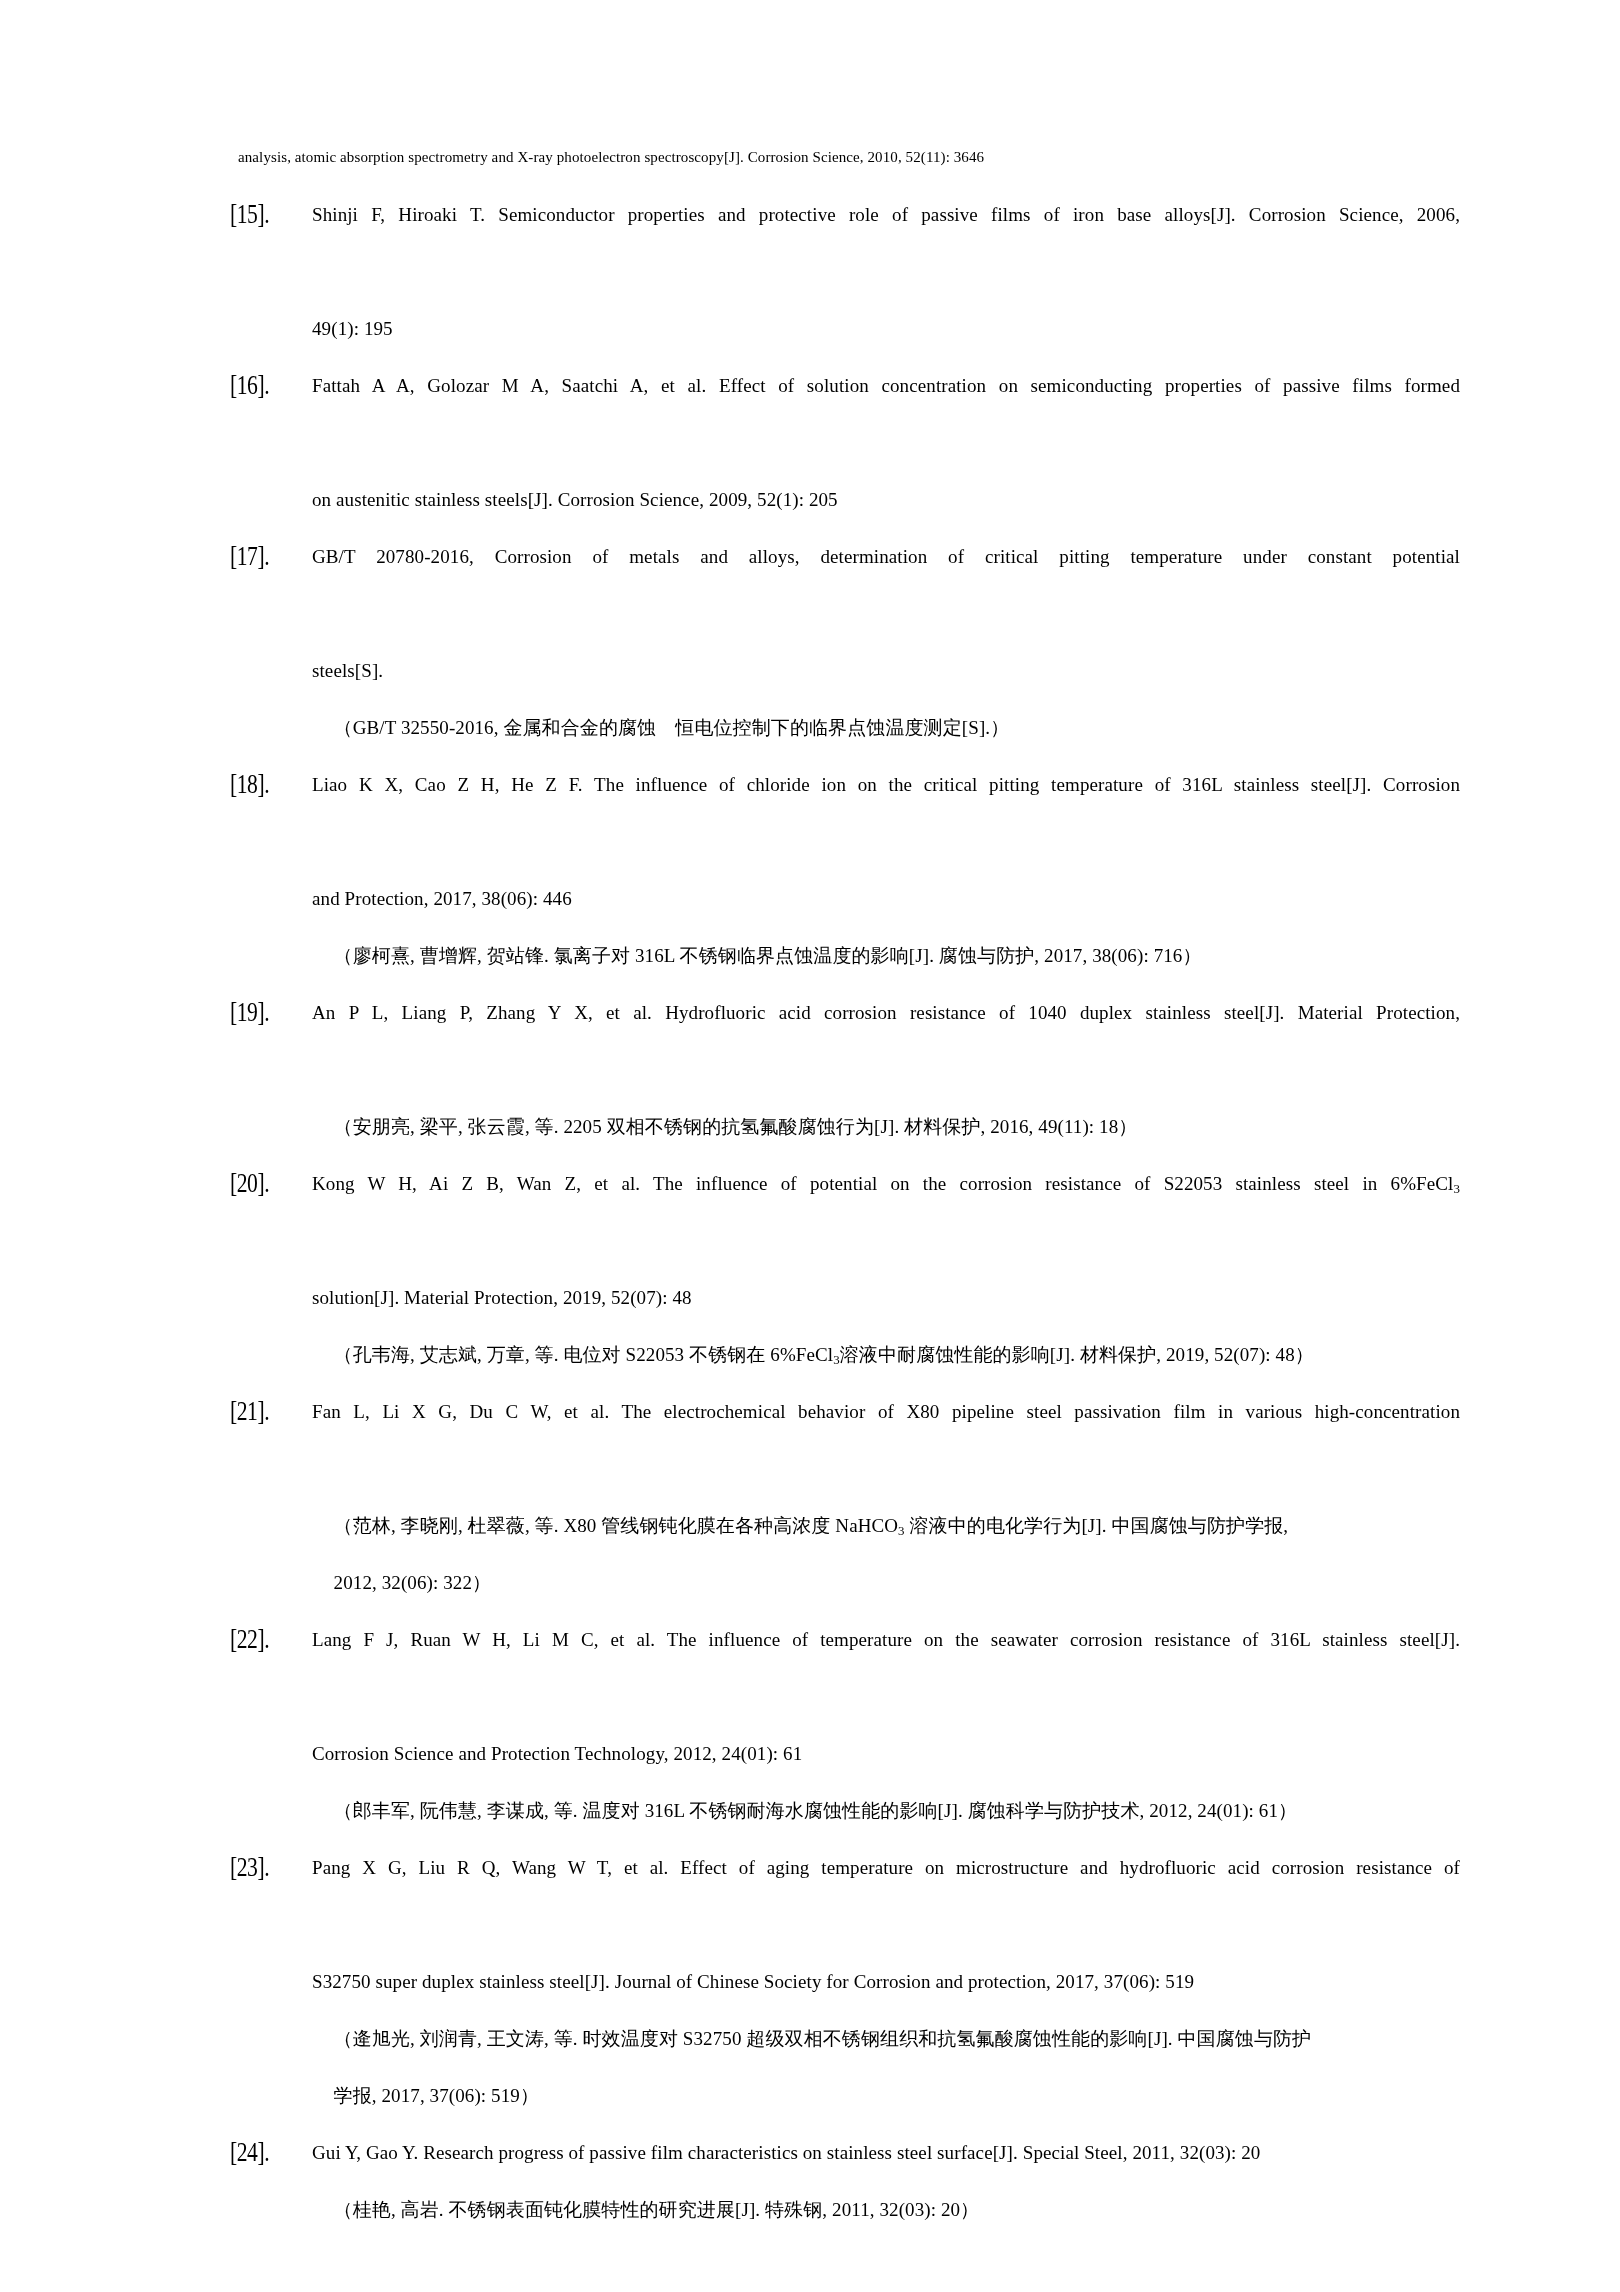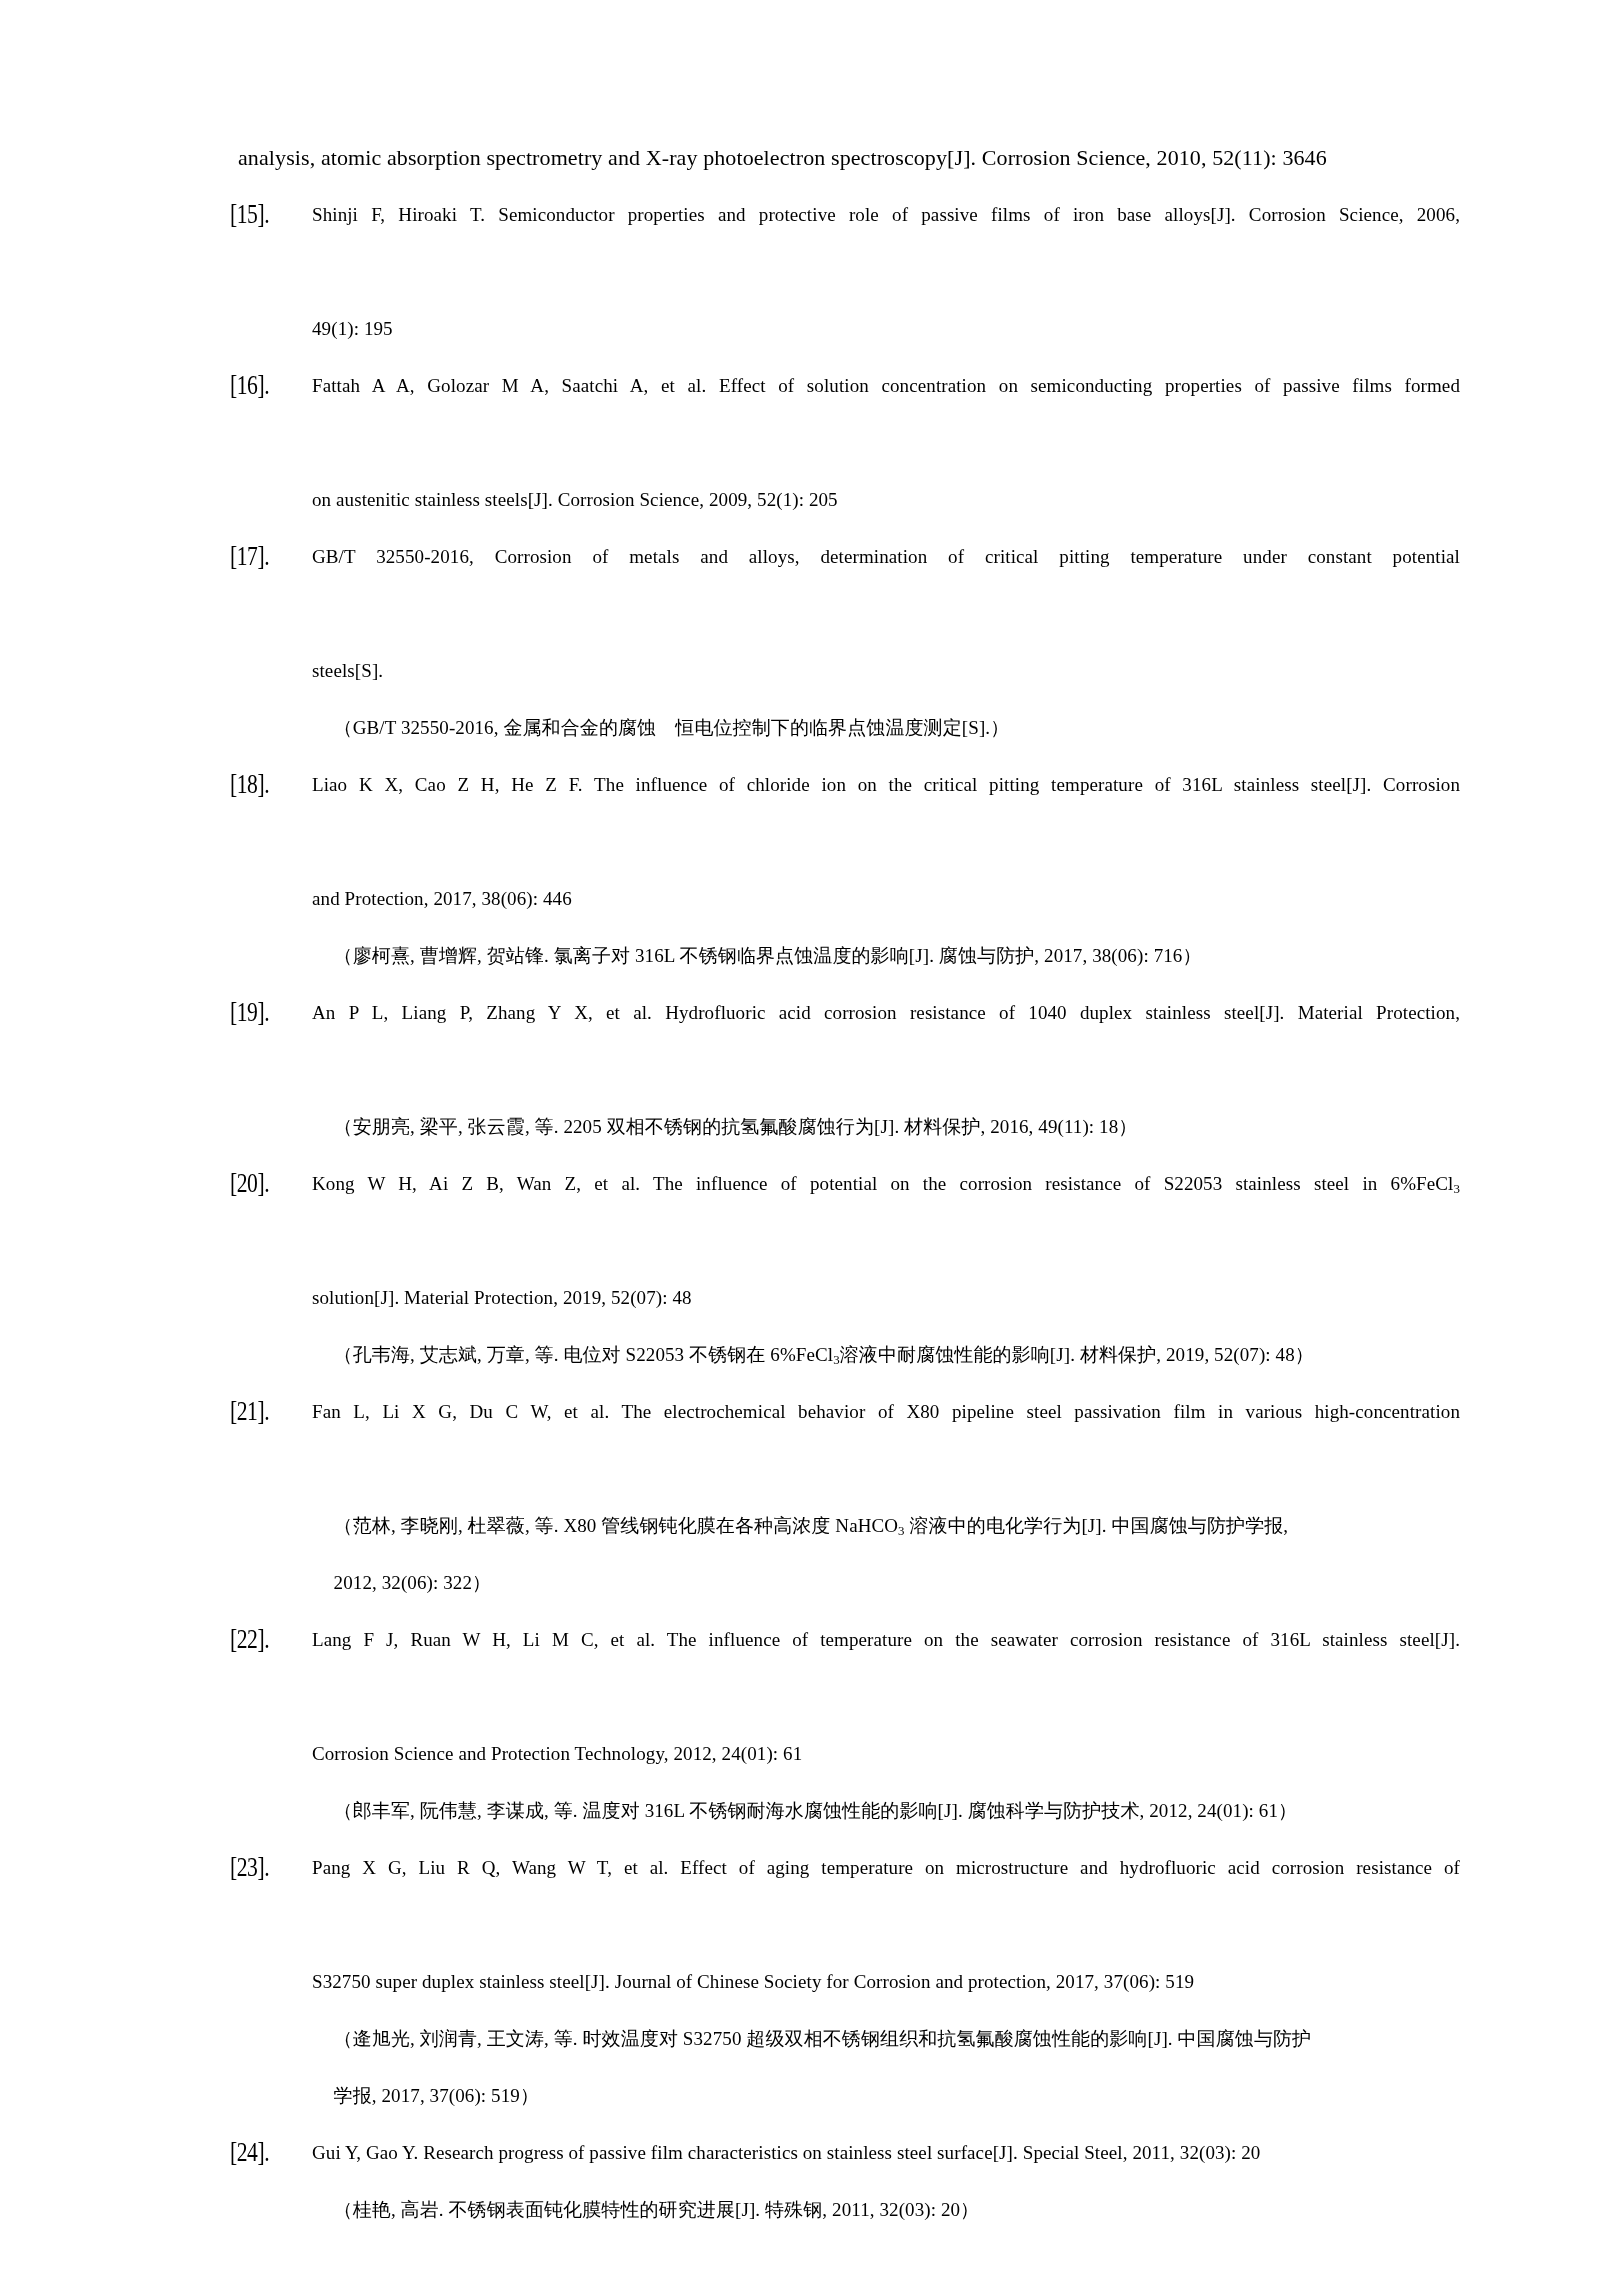--- a/index.html
+++ b/index.html
@@ -20,21 +20,21 @@
     height: 2293px;
     background: #ffffff;
     box-sizing: border-box;
     padding: 129px 160px 0 238px;
   }
   .refs {
     display: block;
   }
   
   .cont-line {
-    font-size: 22px;
+    font-size: 15px;
     line-height: 57px;
     text-align: justify;
     text-justify: inter-word;
     margin: 0 0 0 0;
     padding-left: 0;
     letter-spacing: 0.1px;
   }
   .ref-entry {
     position: relative;
     margin: 0;
@@ -106,21 +106,21 @@
       <span class="ref-num">[16].</span>
       <span class="ref-body">
         <span class="ref-text just">Fattah A A, Golozar M A, Saatchi A, et al. Effect of solution concentration on semiconducting properties of passive films formed</span>
         <span class="ref-text">on austenitic stainless steels[J]. Corrosion Science, 2009, 52(1): 205</span>
       </span>
     </div>
 
     <div class="ref-entry">
       <span class="ref-num">[17].</span>
       <span class="ref-body">
-        <span class="ref-text just">GB/T 32550-2016, Corrosion of metals and alloys, determination of critical pitting temperature under constant potential</span>
+        <span class="ref-text just">GB/T 20780-2016, Corrosion of metals and alloys, determination of critical pitting temperature under constant potential</span>
         <span class="ref-text">steels[S].</span>
         <span class="ref-cn">（GB/T 32550-2016, 金属和合金的腐蚀　恒电位控制下的临界点蚀温度测定[S].）</span>
       </span>
     </div>
 
     <div class="ref-entry">
       <span class="ref-num">[18].</span>
       <span class="ref-body">
         <span class="ref-text just">Liao K X, Cao Z H, He Z F. The influence of chloride ion on the critical pitting temperature of 316L stainless steel[J]. Corrosion</span>
         <span class="ref-text">and Protection, 2017, 38(06): 446</span>

